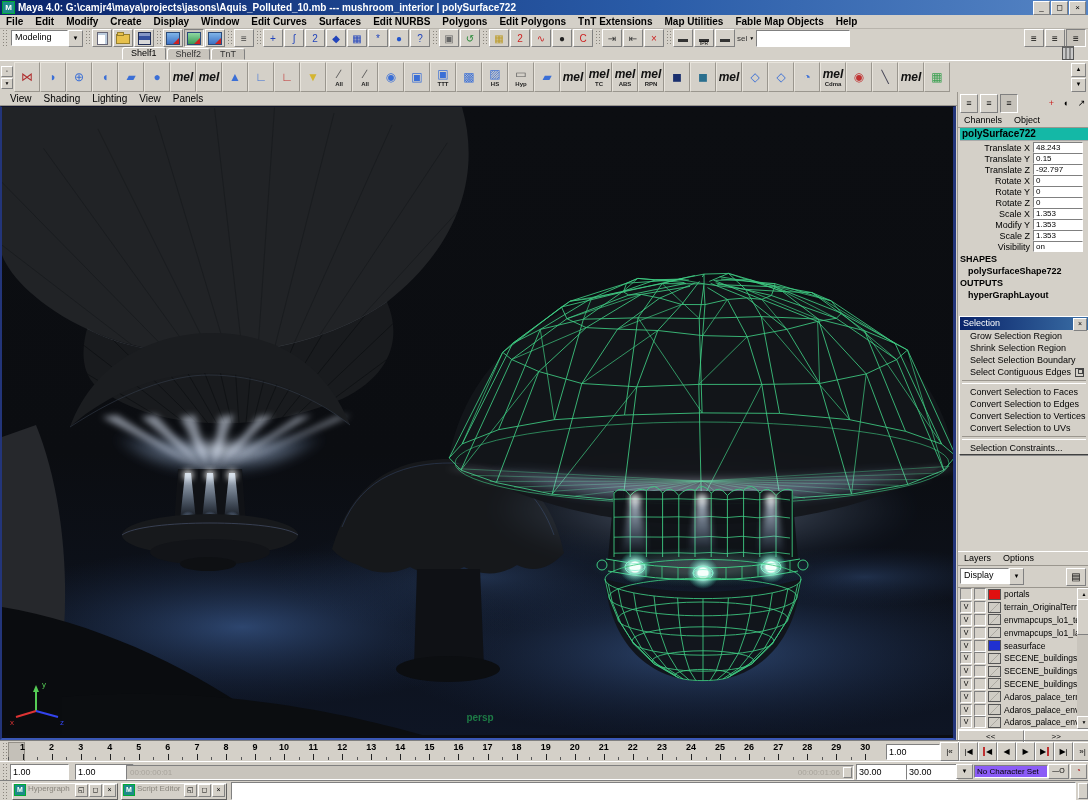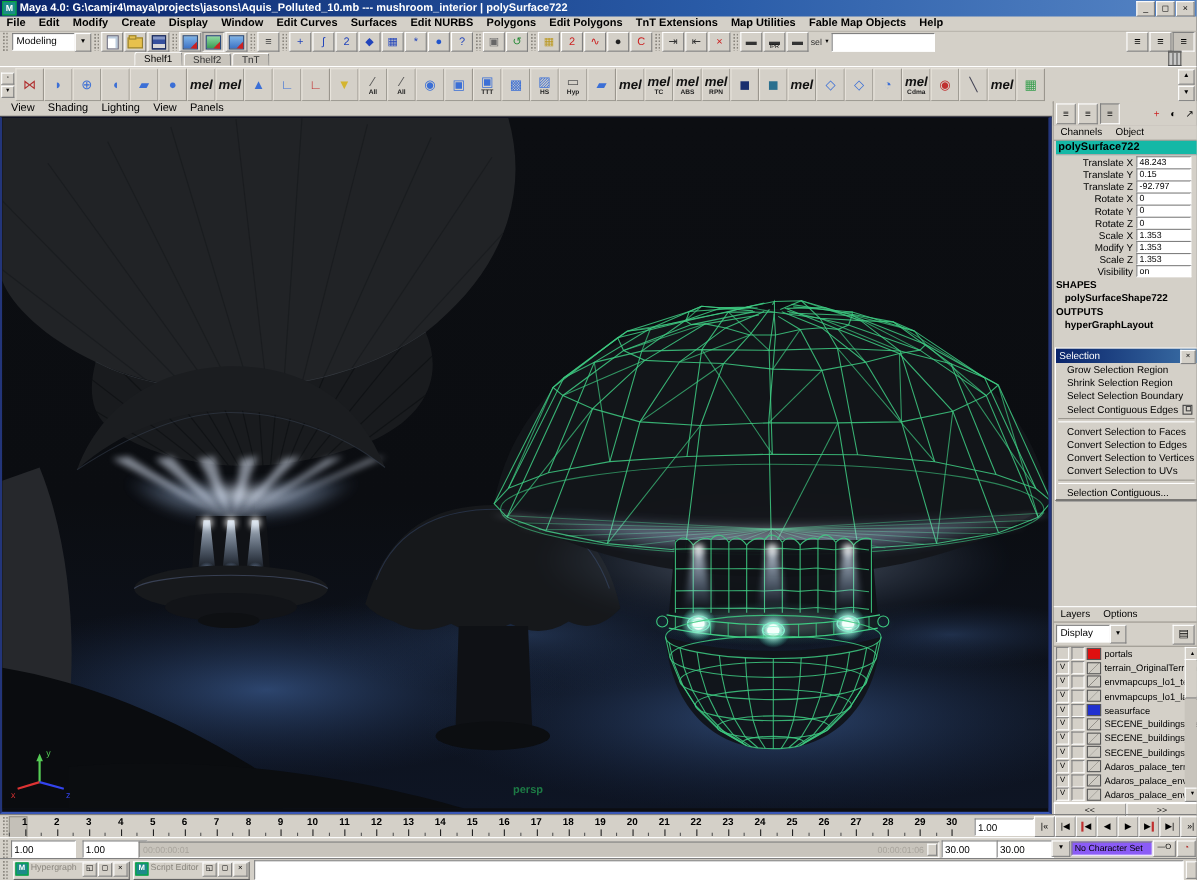--- a/index.html
+++ b/index.html
@@ -903,21 +903,21 @@
               <span>Convert Selection to Edges</span>
             </div>
             <div class="sel-item">
               <span>Convert Selection to Vertices</span>
             </div>
             <div class="sel-item">
               <span>Convert Selection to UVs</span>
             </div>
             <div class="sel-sep"></div>
             <div class="sel-item">
-              <span>Selection Contiguous...</span>
+              <span>Selection Constraints...</span>
             </div>
           </div>
       </div>
 
       <div id="layers-panel">
         <div id="ly-menu">
             <div>Layers</div>
             <div>Options</div>
           </div>
         <div id="ly-controls">

